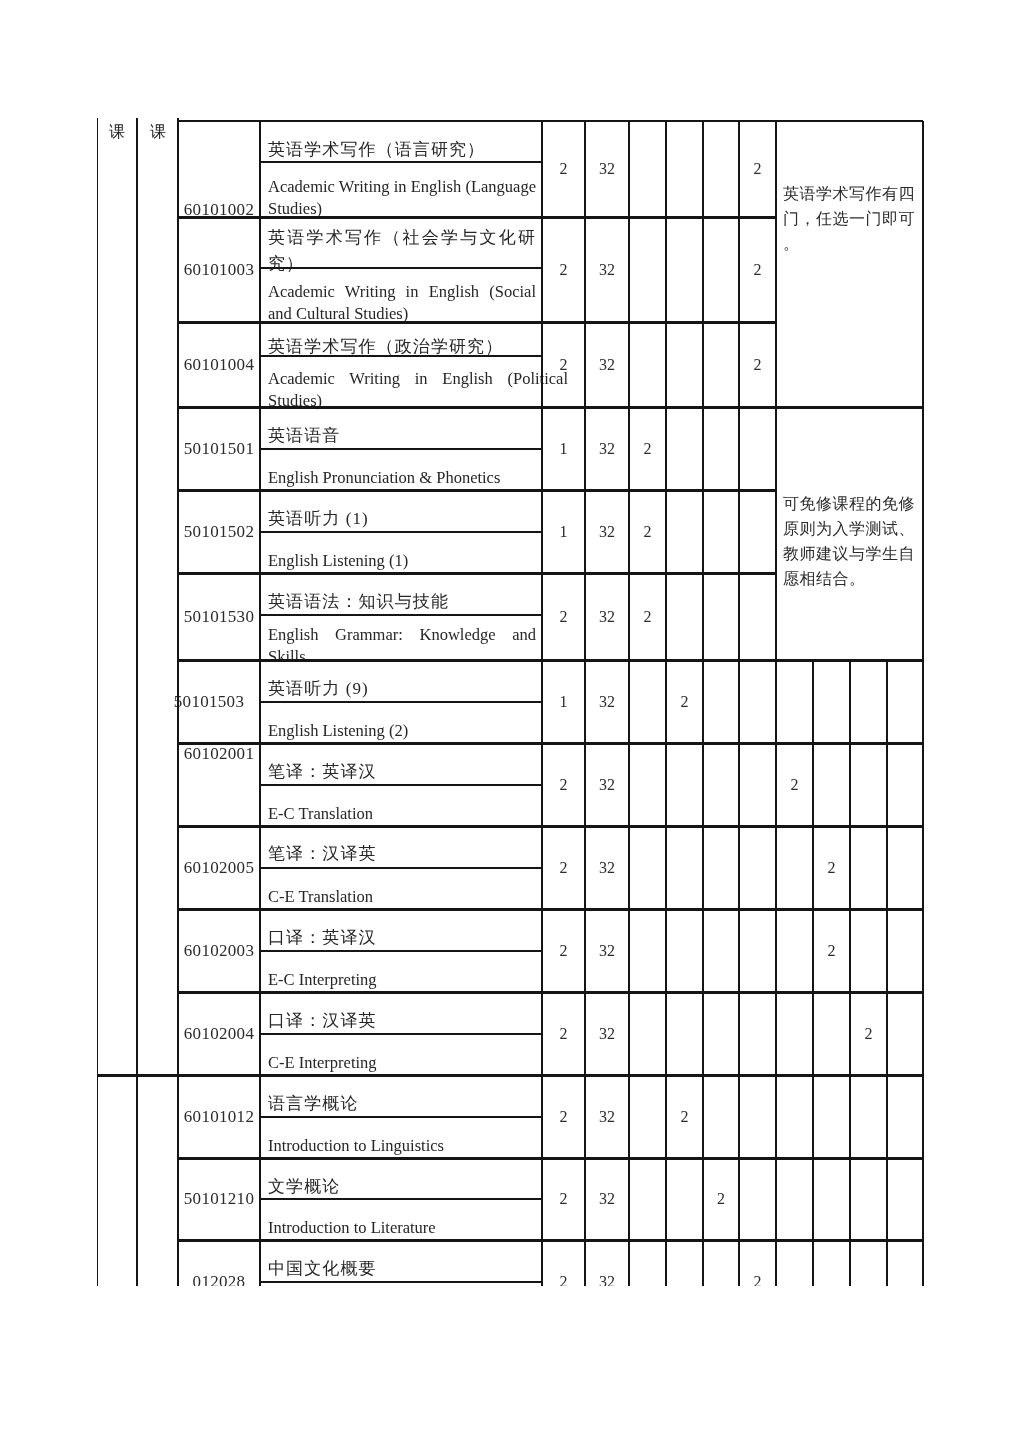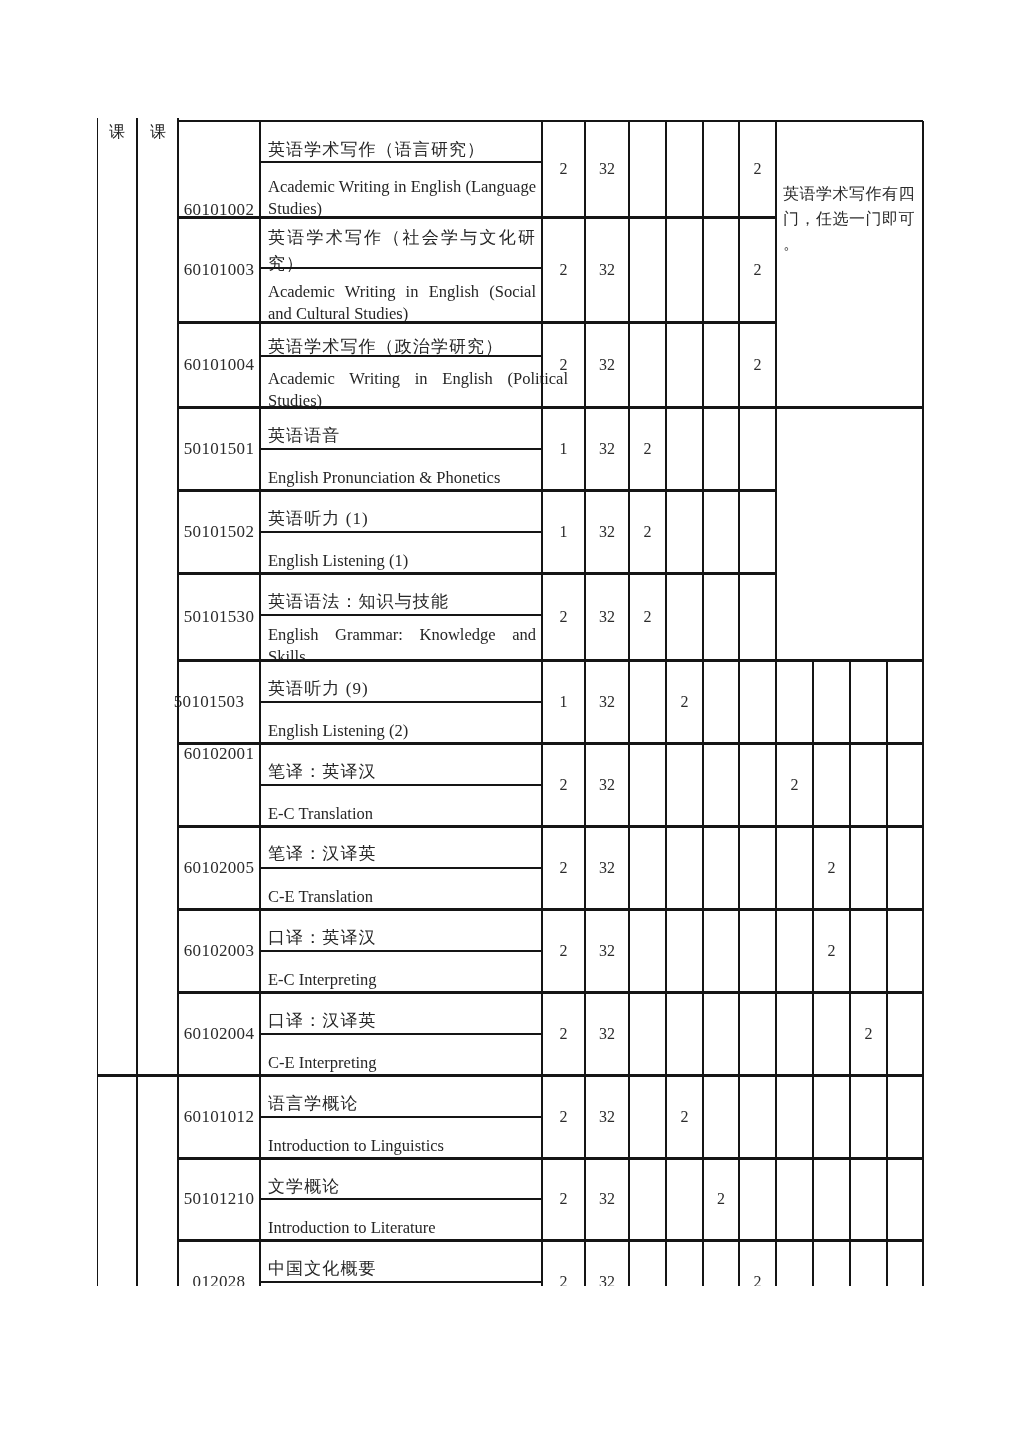--- a/index.html
+++ b/index.html
@@ -21,20 +21,21 @@
   .vl,.hl{position:absolute;background:#151515;z-index:2;}
 </style>
 </head>
 <body>
 
 <div class="page">
   <div class="tbl">
     <div class="cat" style="left:0;width:40px;top:3px;">课</div>
     <div class="cat" style="left:41px;width:40px;top:3px;">课</div>
     <div class="note" style="left:686px;top:63px;width:136px;">英语学术写作有四门，任选一门即可。</div>
+    <div class="note" style="left:686px;top:373px;width:136px;">可免修课程的免修原则为入学测试、教师建议与学生自愿相结合。</div>
     <div id="rows">
         <div class="cell code" style="left: 81px; width: 82px; top: 3px; height: 96px; margin-top: 41px;">60101002</div>
         <div class="namecell cn" style="left: 163px; width: 282px; top: 3px; height: 41px;">英语学术写作（语言研究）</div>
         <div class="namecell en" style="left: 163px; width: 282px; top: 44px; height: 55px;">Academic Writing in English (Language Studies)</div>
         <div class="cell num" style="left: 445px; width: 43px; top: 3px; height: 96px;">2</div>
         <div class="cell num" style="left: 488px; width: 44px; top: 3px; height: 96px;">32</div>
         <div class="cell num" style="left: 532px; width: 37px; top: 3px; height: 96px;"></div>
         <div class="cell num" style="left: 569px; width: 37px; top: 3px; height: 96px;"></div>
         <div class="cell num" style="left: 606px; width: 36px; top: 3px; height: 96px;"></div>
         <div class="cell num" style="left: 642px; width: 37px; top: 3px; height: 96px;">2</div>

